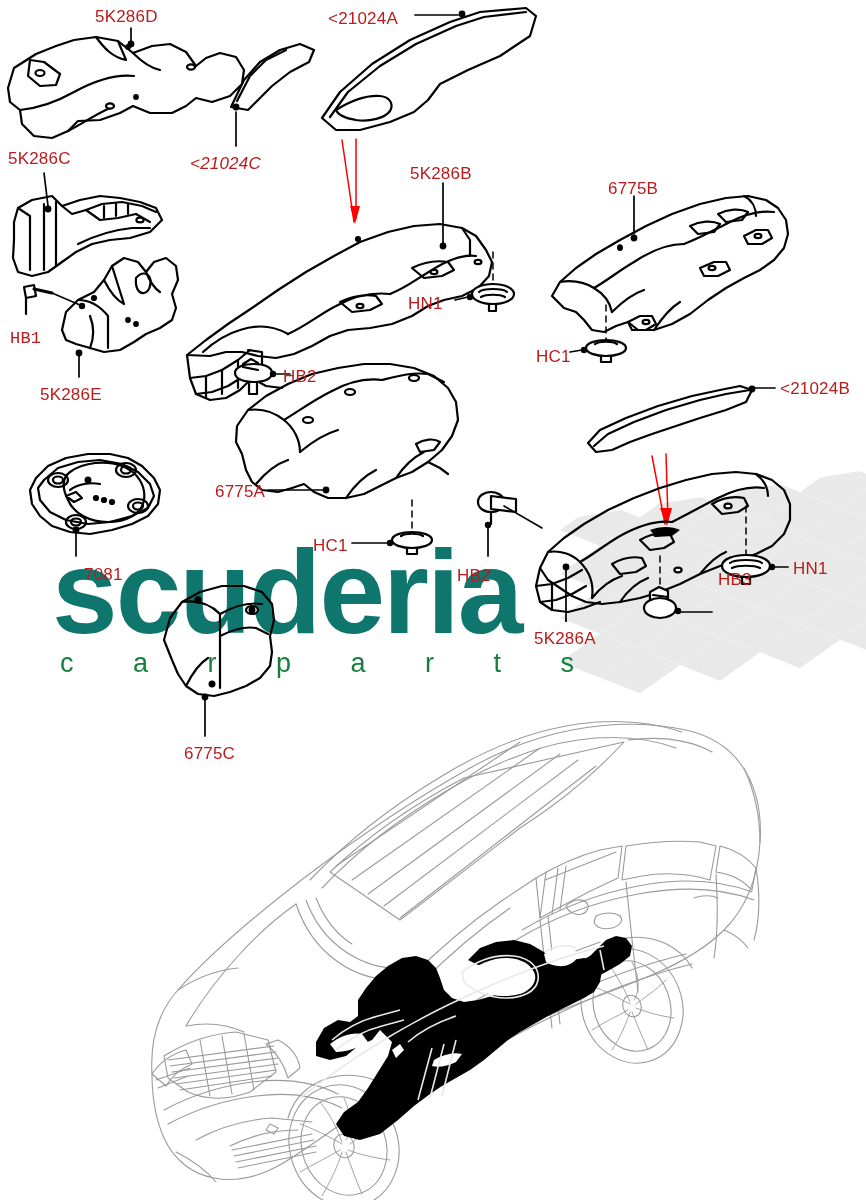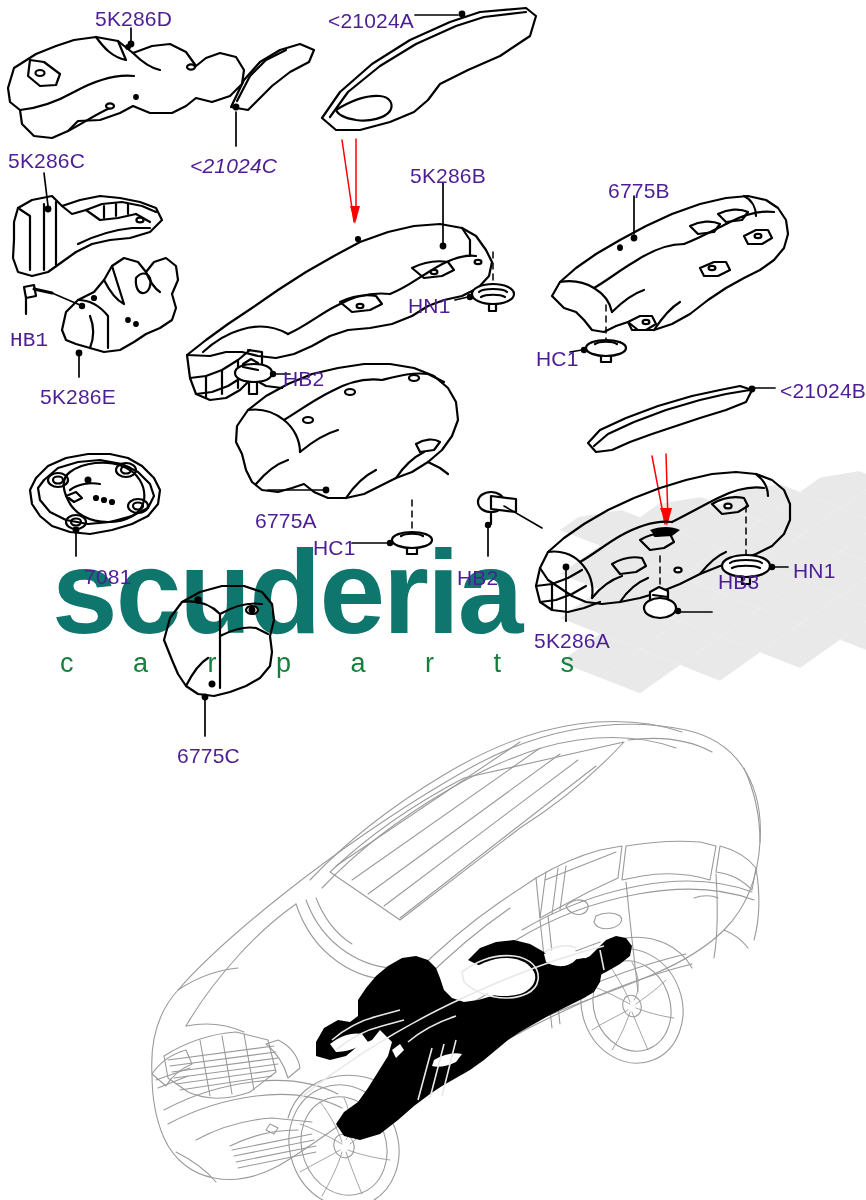--- a/index.html
+++ b/index.html
@@ -19,23 +19,23 @@
   }
   .layer {
     position: absolute;
     left: 0;
     top: 0;
     width: 866px;
     height: 1200px;
   }
   .lbl {
     position: absolute;
-    color: #4c1d95;
+    color: #b91c1c;
     font-family: "Liberation Sans", sans-serif;
-    font-size: 21px;
+    font-size: 17px;
     font-weight: 400;
     letter-spacing: 0.2px;
     white-space: nowrap;
     line-height: 1;
   }
   .wm-main {
     position: absolute;
     color: #0f766e;
     font-family: "Liberation Sans", sans-serif;
     font-size: 118px;
@@ -664,22 +664,22 @@
   <div class="lbl" style="left:190px; top:155px;font-style:italic;">&lt;21024C</div>
   <div class="lbl" style="left:410px; top:165px;">5K286B</div>
   <div class="lbl" style="left:8px;   top:150px;">5K286C</div>
   <div class="lbl" style="left:608px; top:180px;">6775B</div>
   <div class="lbl" style="left:10px;  top:330px;font-family:Liberation Mono, monospace;">HB1</div>
   <div class="lbl" style="left:408px; top:295px;">HN1</div>
   <div class="lbl" style="left:536px; top:348px;">HC1</div>
   <div class="lbl" style="left:40px;  top:386px;">5K286E</div>
   <div class="lbl" style="left:283px; top:368px;">HB2</div>
   <div class="lbl" style="left:780px; top:380px;">&lt;21024B</div>
-  <div class="lbl" style="left:215px; top:510px;margin-left:40px;">6775A</div>
+  <div class="lbl" style="left:215px; top:483px;">6775A</div>
   <div class="lbl" style="left:313px; top:537px;">HC1</div>
   <div class="lbl" style="left:84px;  top:566px;">7081</div>
   <div class="lbl" style="left:457px; top:567px;">HB2</div>
   <div class="lbl" style="left:793px; top:560px;">HN1</div>
   <div class="lbl" style="left:718px; top:571px;">HB3</div>
   <div class="lbl" style="left:534px; top:630px;">5K286A</div>
-  <div class="lbl" style="left:177px; top:745px;">6775C</div>
+  <div class="lbl" style="left:184px; top:745px;">6775C</div>
 
 </div>
 
 </body></html>

